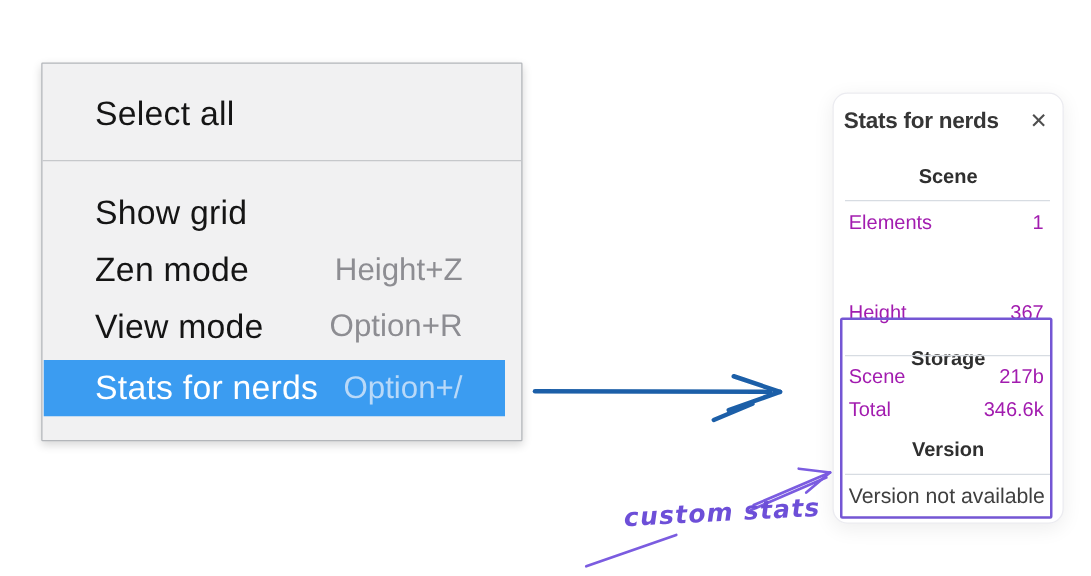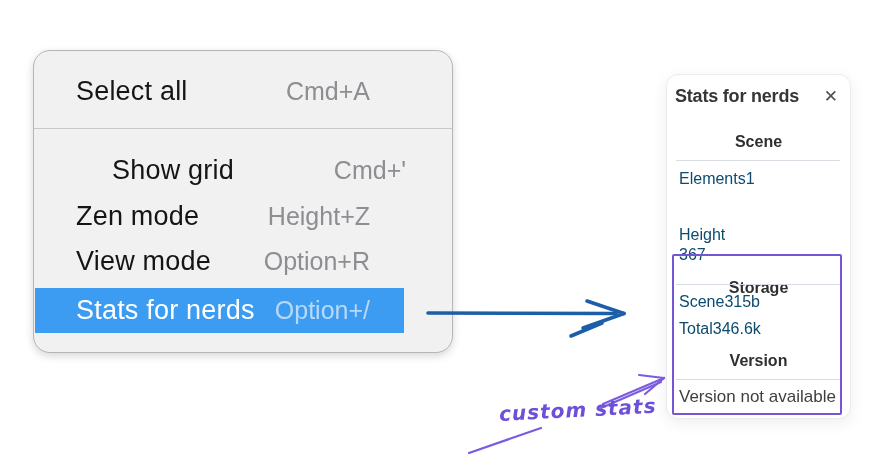--- a/index.html
+++ b/index.html
@@ -4,24 +4,24 @@
 <style>
   * { margin:0; padding:0; box-sizing:border-box; }
   html,body { background:#ffffff; }
   body { font-family:"Liberation Sans", sans-serif; }
   .stage {
     position:relative; width:873px; height:461px; background:#ffffff; overflow:hidden;
   }
 
   
   .context-menu {
-    position:absolute; left:33px; top:50px; width:420px; height:303px;
+    position:absolute; left:33px; top:50px; width:385px; height:303px;
     background:#f1f1f2;
     border:1.5px solid #b3b6ba;
-    border-radius:17px;
+    border-radius:1px;
     box-shadow:0 3px 8px rgba(0,0,0,0.16);
   }
   .menu-row {
     position:absolute; left:1px; width:369px; height:44px;
     display:flex; align-items:center; justify-content:space-between;
     padding:0 34px 0 41px;
     cursor:default;
   }
   .menu-row .mi-label { font-size:27px; color:#151515; letter-spacing:0.2px; }
   .menu-row .mi-shortcut { font-size:25px; color:#8d8d92; }
@@ -50,22 +50,22 @@
   }
   .sp-title { font-size:18px; font-weight:bold; color:#363636; letter-spacing:-0.2px; }
   .sp-close { font-size:17px; color:#4f4f4f; line-height:1; cursor:pointer; padding:2px; }
   .sp-heading {
     position:absolute; left:0; width:100%;
     text-align:center; font-size:16px; font-weight:bold; color:#2f2f2f; line-height:20px;
   }
   .sp-hr { position:absolute; left:9px; width:164px; height:1px; background:#d7dce2; }
   .sp-row {
     position:absolute; left:12px; right:15px; height:20px;
-    display:flex; 
-    font-size:16px; line-height:20px; color:#0c4a6e;
+    display:flex; justify-content:space-between;
+    font-size:16px; line-height:20px; color:#a21caf;
   }
   .sp-note {
     position:absolute; left:12px; right:10px; font-size:17px; line-height:20px; color:#3f3f3f;
   }
   .purple-box {
     position:absolute; left:5px; top:179px; width:170px; height:161px;
     border:2px solid #7456d4; border-radius:2px;
     pointer-events:none;
   }
 
@@ -83,28 +83,26 @@
 </style>
 </head>
 <body>
 
 <div class="stage">
 
   <div class="context-menu">
 
     <div class="menu-row" style="top:18px;">
       <span class="mi-label">Select all</span>
-      <span class="mi-shortcut">Cmd+A</span>
     </div>
 
     <div class="menu-separator"></div>
 
-    <div class="menu-row" style="top:97px;margin-left:36px;">
+    <div class="menu-row" style="top:97px;">
       <span class="mi-label">Show grid</span>
-      <span class="mi-shortcut">Cmd+'</span>
     </div>
 
     <div class="menu-row" style="top:143px;">
       <span class="mi-label">Zen mode</span>
       <span class="mi-shortcut">Height+Z</span>
     </div>
 
     <div class="menu-row" style="top:188px;gap:38px;">
       <span class="mi-label">View mode</span>
       <span class="mi-shortcut">Option+R</span>
@@ -132,31 +130,31 @@
       <span class="sp-close">✕</span>
     </div>
 
     <div class="sp-heading" style="top:57px;">Scene</div>
     <div class="sp-hr" style="top:85px;"></div>
 
     <div class="sp-row" style="top:94px;">
       <span>Elements</span>
       <span>1</span>
     </div>
-    <div class="sp-row" style="top:150px;flex-direction:column;">
+    <div class="sp-row" style="top:166px;">
       <span>Height</span>
       <span>367</span>
     </div>
 
     <div class="sp-heading" style="top:183px;margin-top:20px;">Storage</div>
     <div class="sp-hr" style="top:209px;"></div>
 
     <div class="sp-row" style="top:217px;">
       <span>Scene</span>
-      <span>315b</span>
+      <span>217b</span>
     </div>
     <div class="sp-row" style="top:244px;">
       <span>Total</span>
       <span>346.6k</span>
     </div>
 
     <div class="sp-heading" style="top:276px;text-align:center;">Version</div>
     <div class="sp-hr" style="top:304px;"></div>
     <div class="sp-note" style="top:312px;">Version not available</div>
 

